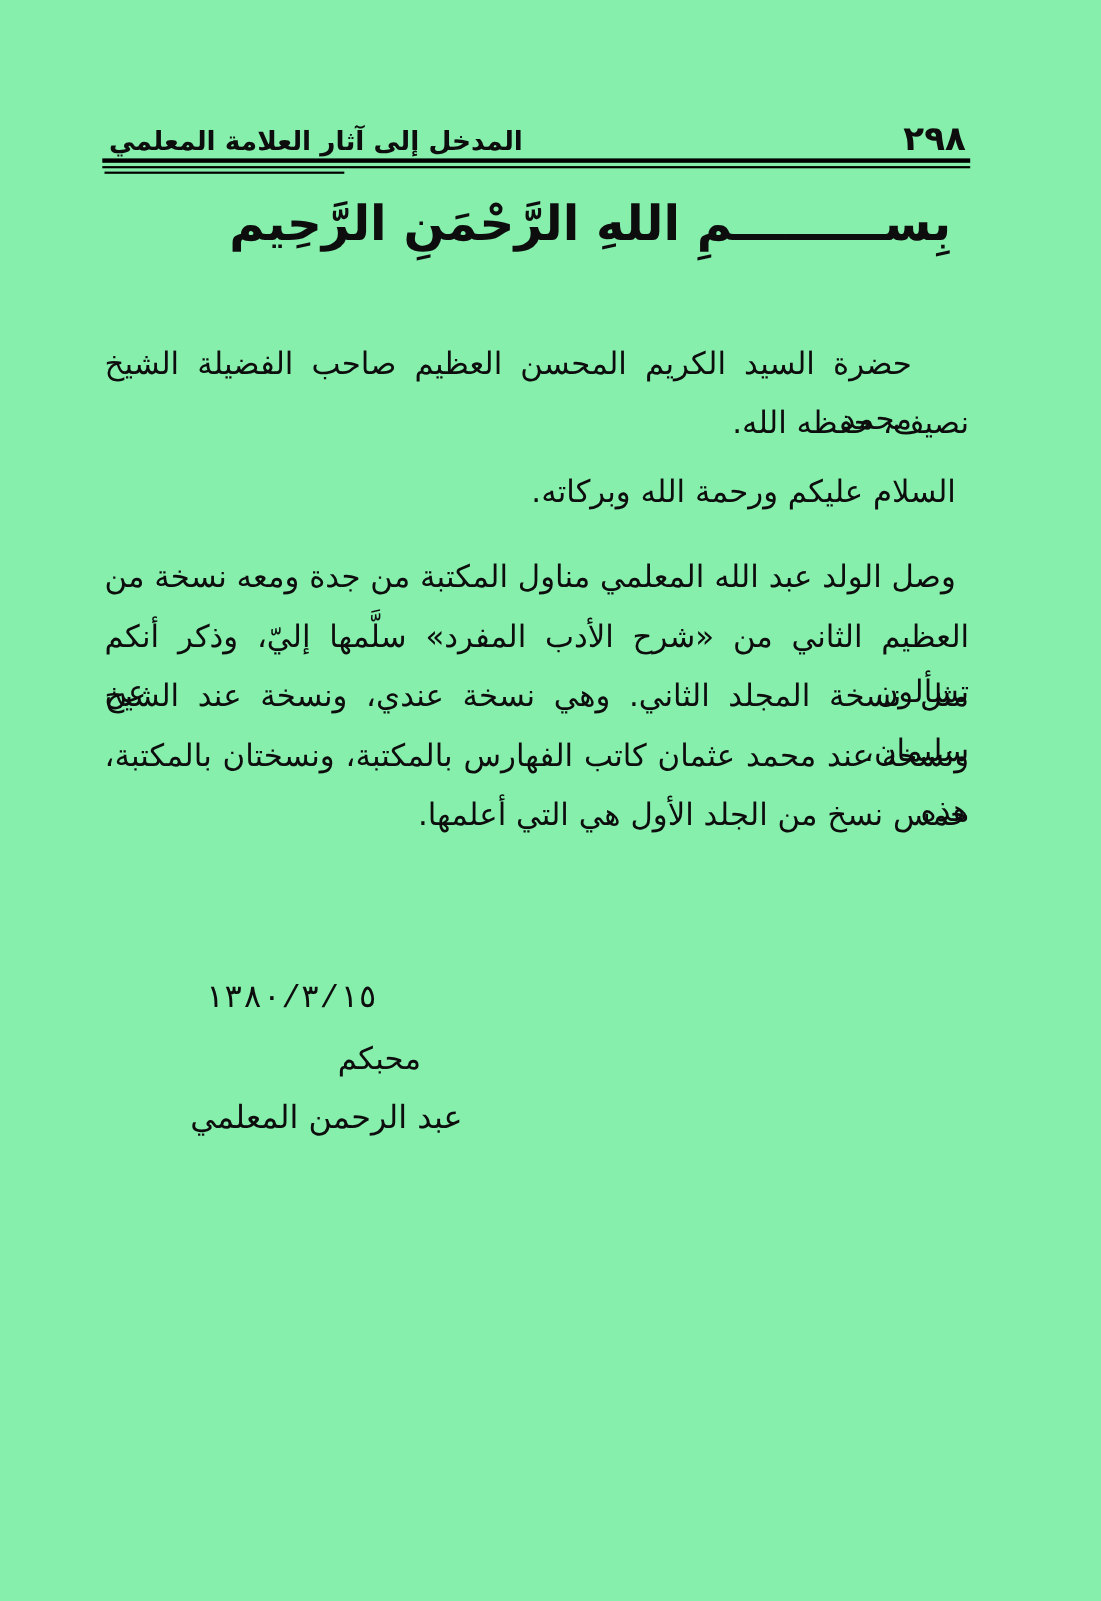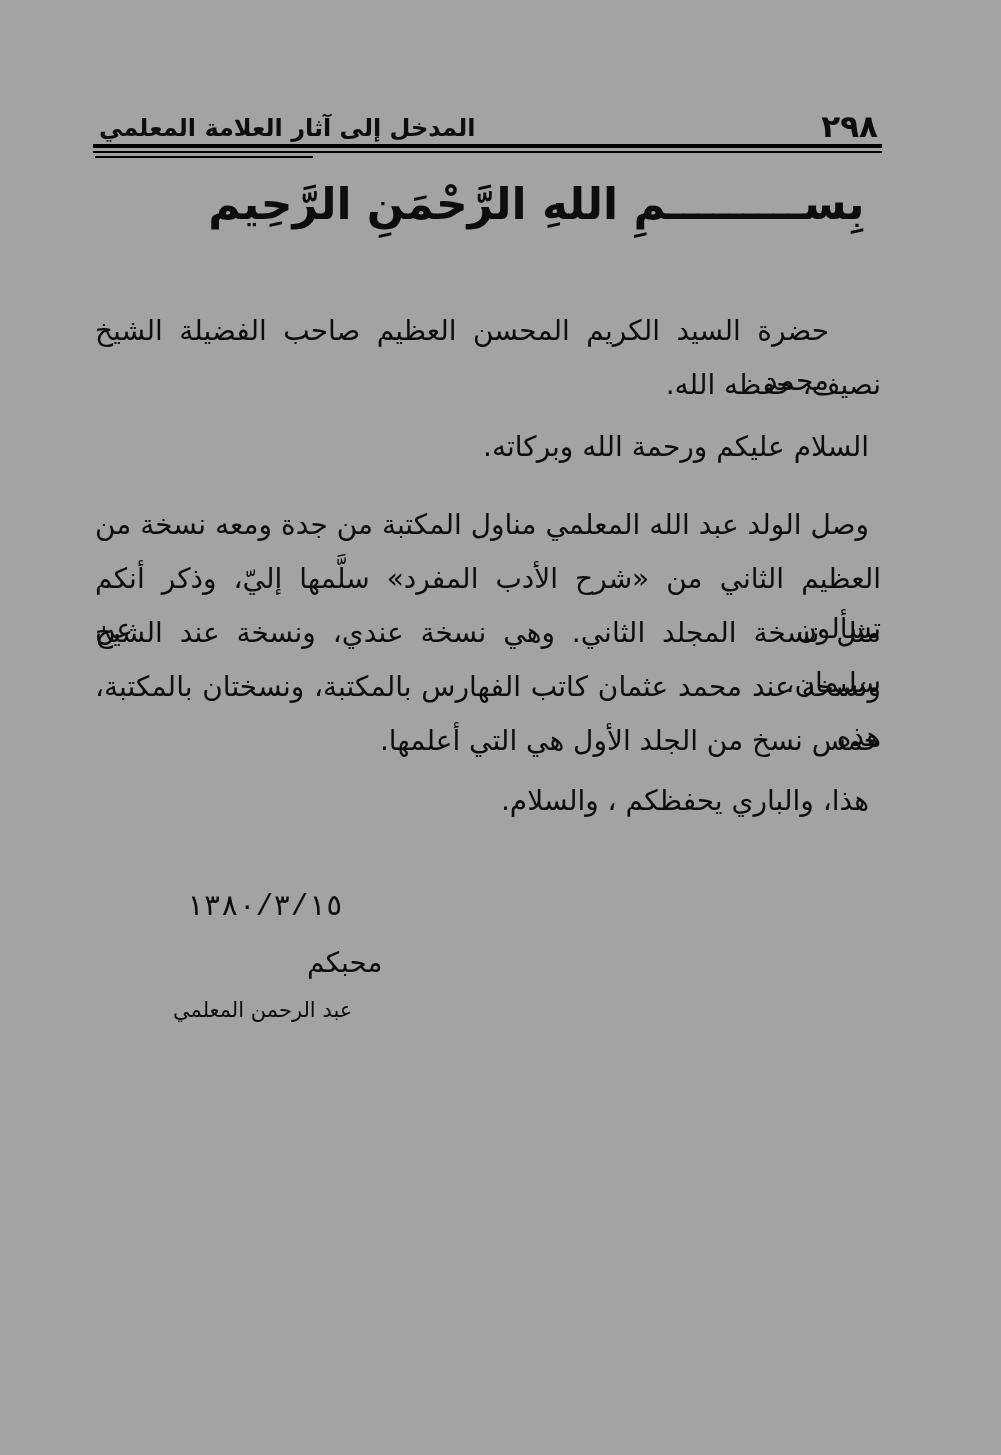--- a/index.html
+++ b/index.html
@@ -4,21 +4,21 @@
 <style>
   html, body {
     margin: 0;
     padding: 0;
     background: #e8e8e8;
   }
   .page {
     position: relative;
     width: 1001px;
     height: 1455px;
-    background: #a3a3a3;
+    background: #86efac;
     color: #0d0d0d;
     font-family: "DejaVu Sans", sans-serif;
     overflow: hidden;
     direction: rtl;
   }
 
   
   .runhead {
     position: absolute;
     top: 100px;
@@ -119,21 +119,21 @@
   .salutation {
     position: absolute;
     top: 946px;
     left: 307px;
     font-size: 28px;
   }
   .signature {
     position: absolute;
     top: 998px;
     left: 173px;
-    font-size: 21px;
+    font-size: 29px;
   }
 </style>
 </head>
 <body>
 
 <div class="page">
 
   <div class="runhead">
     <span class="title">المدخل إلى آثار العلامة المعلمي</span>
     <span class="pagenum">٢٩٨</span>
@@ -148,20 +148,19 @@
 
   <main class="letter">
     <div class="line j ind-lg">حضرة السيد الكريم المحسن العظيم صاحب الفضيلة الشيخ محمد</div>
     <div class="line">نصيف، حفظه الله.</div>
     <div class="line ind-sm gap-sm">السلام عليكم ورحمة الله وبركاته.</div>
     <div class="line j ind-sm gap-md">وصل الولد عبد الله المعلمي مناول المكتبة من جدة ومعه نسخة من</div>
     <div class="line j">العظيم الثاني من «شرح الأدب المفرد» سلَّمها إليّ، وذكر أنكم تسألون عن</div>
     <div class="line j">مثل نسخة المجلد الثاني. وهي نسخة عندي، ونسخة عند الشيخ سليمان،</div>
     <div class="line j">ونسخة عند محمد عثمان كاتب الفهارس بالمكتبة، ونسختان بالمكتبة، هذه</div>
     <div class="line">خمس نسخ من الجلد الأول هي التي أعلمها.</div>
-    <div class="line ind-sm gap-xs">هذا، والباري يحفظكم ، والسلام.</div>
   </main>
 
   <div class="date-line">١٣٨٠/٣/١٥</div>
   <div class="salutation">محبكم</div>
   <div class="signature">عبد الرحمن المعلمي</div>
 
 </div>
 
 </body></html>

